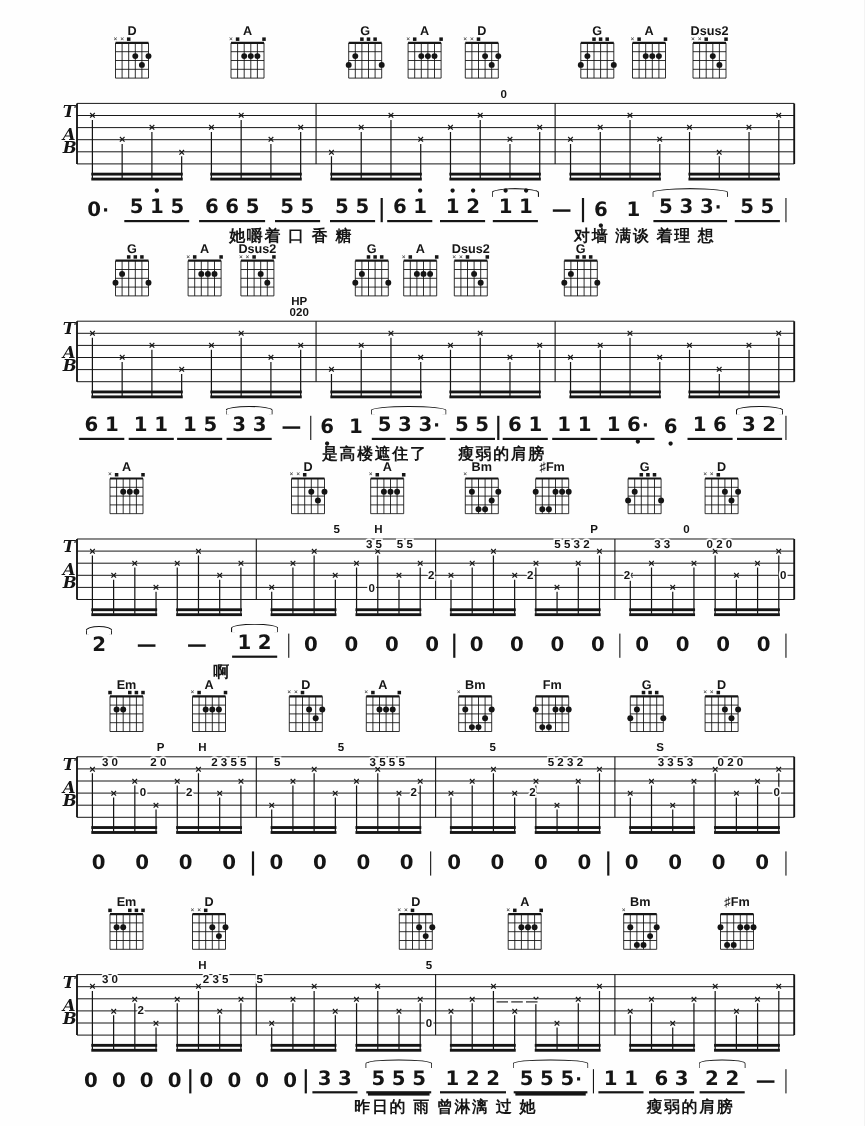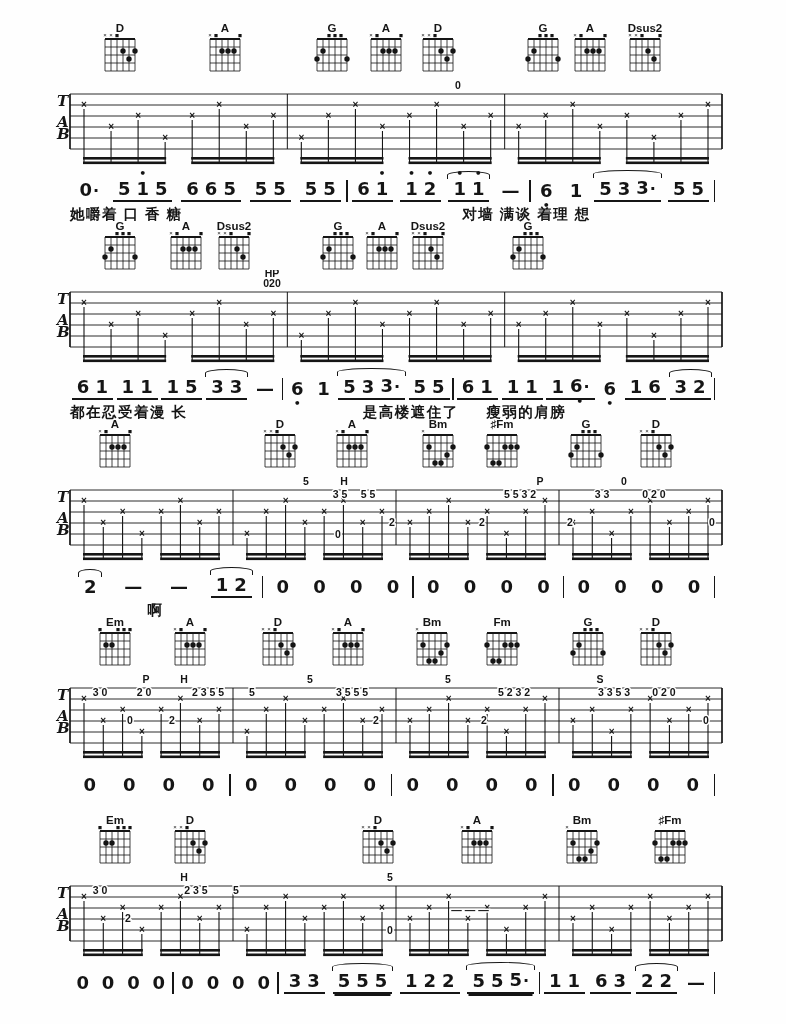--- a/index.html
+++ b/index.html
@@ -18,21 +18,21 @@
   .group.u1{border-bottom:2px solid #151515;}
   .group.u2{border-bottom:2px solid #151515;box-shadow:0 3.5px 0 -1.5px #151515;}
   .g-arc{position:absolute;left:-1px;right:-1px;top:-8px;height:7px;
          border:1.6px solid #151515;border-bottom:none;border-radius:100% 100% 0 0;}
   .tok{position:relative;font-weight:bold;font-size:18px;line-height:20px;margin:0 3px;
        font-family:"DejaVu Sans",sans-serif;}
   .tok .dot-a{position:absolute;top:-9px;left:50%;transform:translateX(-50%);font-size:11px;line-height:8px;}
   .tok .dot-b{position:absolute;bottom:-9px;left:50%;transform:translateX(-50%);font-size:11px;line-height:8px;}
   .tok .nd{font-size:16px;margin-left:1px;}
   .tok.dash{letter-spacing:0;}
-  .lyricrow{display:flex;margin:3px 70px 0 70px;height:20px;}
+  .lyricrow{display:flex;margin:3px 70px 0 70px;height:20px;text-align:center;}
   .lyric{font-size:14.5px;letter-spacing:1.5px;white-space:pre;overflow:visible;
          font-weight:bold;min-width:0;}
 </style>
 </head>
 <body>
 
 <div id="page">
   <div id="systems">
       <div class="system">
         <div class="chordrow">
@@ -634,21 +634,20 @@
             </span>
             <span class="group u1">
               <i class="g-arc"></i>
               <span class="tok">3</span>
               <span class="tok">2</span>
             </span>
           </div>
           <div class="mbar"></div>
         </div>
         <div class="lyricrow">
-          <div class="lyric" style="flex-grow: 9; flex-basis: 0px;">都在忍受着漫 长</div>
           <div style="width: 3px;"></div>
           <div style="width: 3px;"></div>
           <div class="lyric" style="flex-grow: 11; flex-basis: 0px;">是高楼遮住了     瘦弱的肩膀</div>
           <div style="width: 3px;"></div>
         </div>
       </div>
       <div class="system">
         <div class="chordrow">
           <div class="chord" style="left: 92px;"><svg width="46" height="50">
               <text x="23" y="10" text-anchor="middle" font-size="11.5" font-weight="bold" fill="#151515" font-family="Liberation Sans, sans-serif">A</text>
@@ -1628,15 +1627,25 @@
               <i class="g-arc"></i>
               <span class="tok">2</span>
               <span class="tok">2</span>
             </span>
             <span class="group">
               <span class="tok dash">—</span>
             </span>
           </div>
           <div class="mbar"></div>
         </div>
+        <div class="lyricrow">
+          <div class="lyric" style="flex-grow: 4; flex-basis: 0px;"></div>
+          <div style="width: 3px;"></div>
+          <div class="lyric" style="flex-grow: 4; flex-basis: 0px;"></div>
+          <div style="width: 3px;"></div>
+          <div class="lyric" style="flex-grow: 11; flex-basis: 0px;">昨日的 雨 曾淋漓 过 她</div>
+          <div style="width: 3px;"></div>
+          <div class="lyric" style="flex-grow: 7; flex-basis: 0px;">瘦弱的肩膀</div>
+          <div style="width: 3px;"></div>
+        </div>
       </div>
     </div>
 </div>
 
 </body></html>

